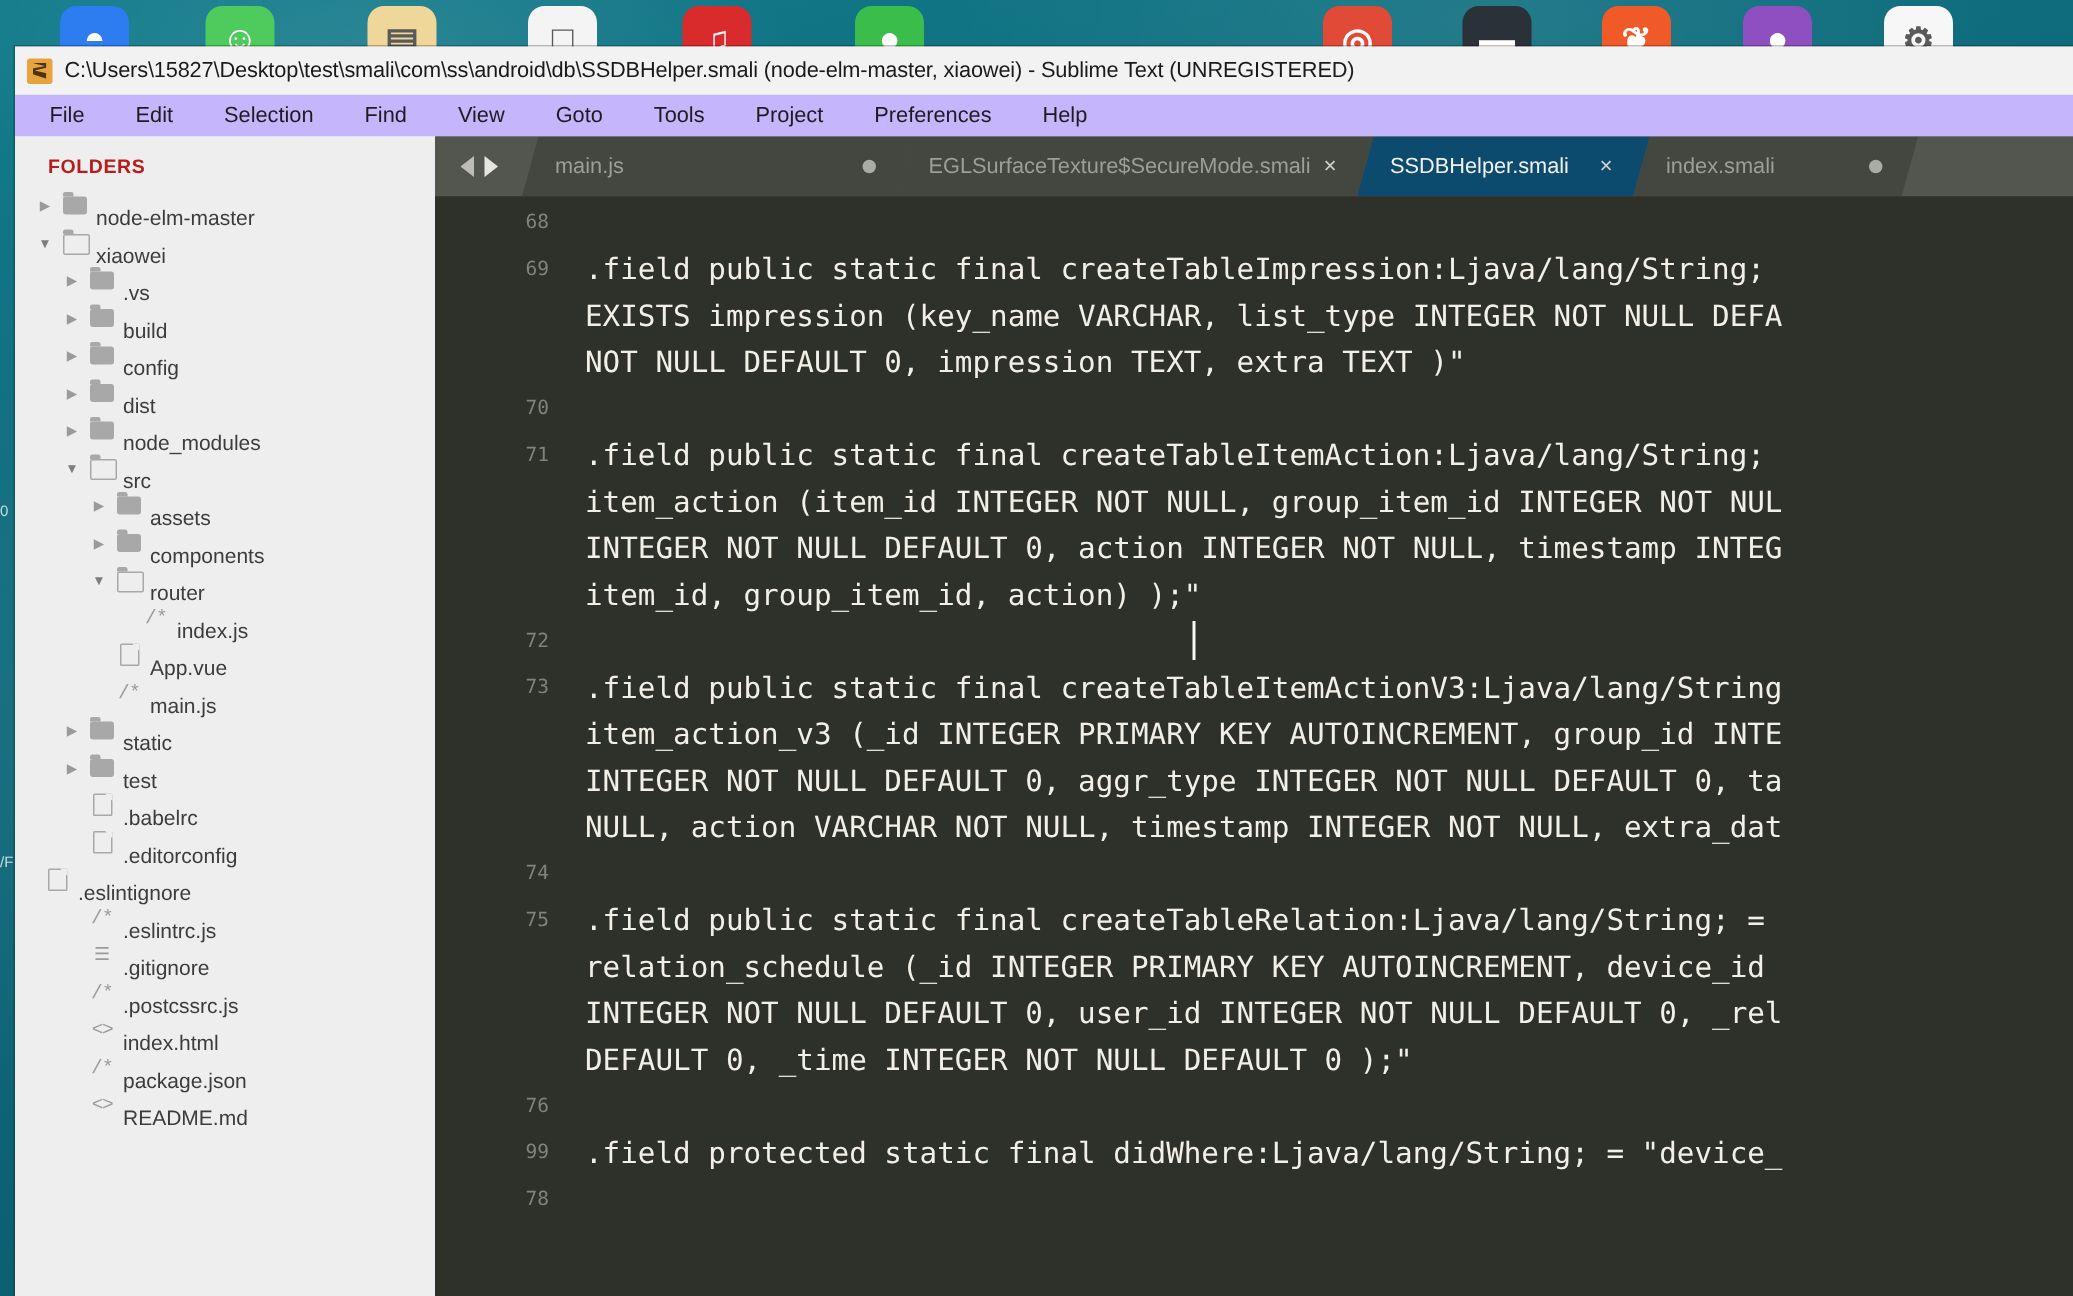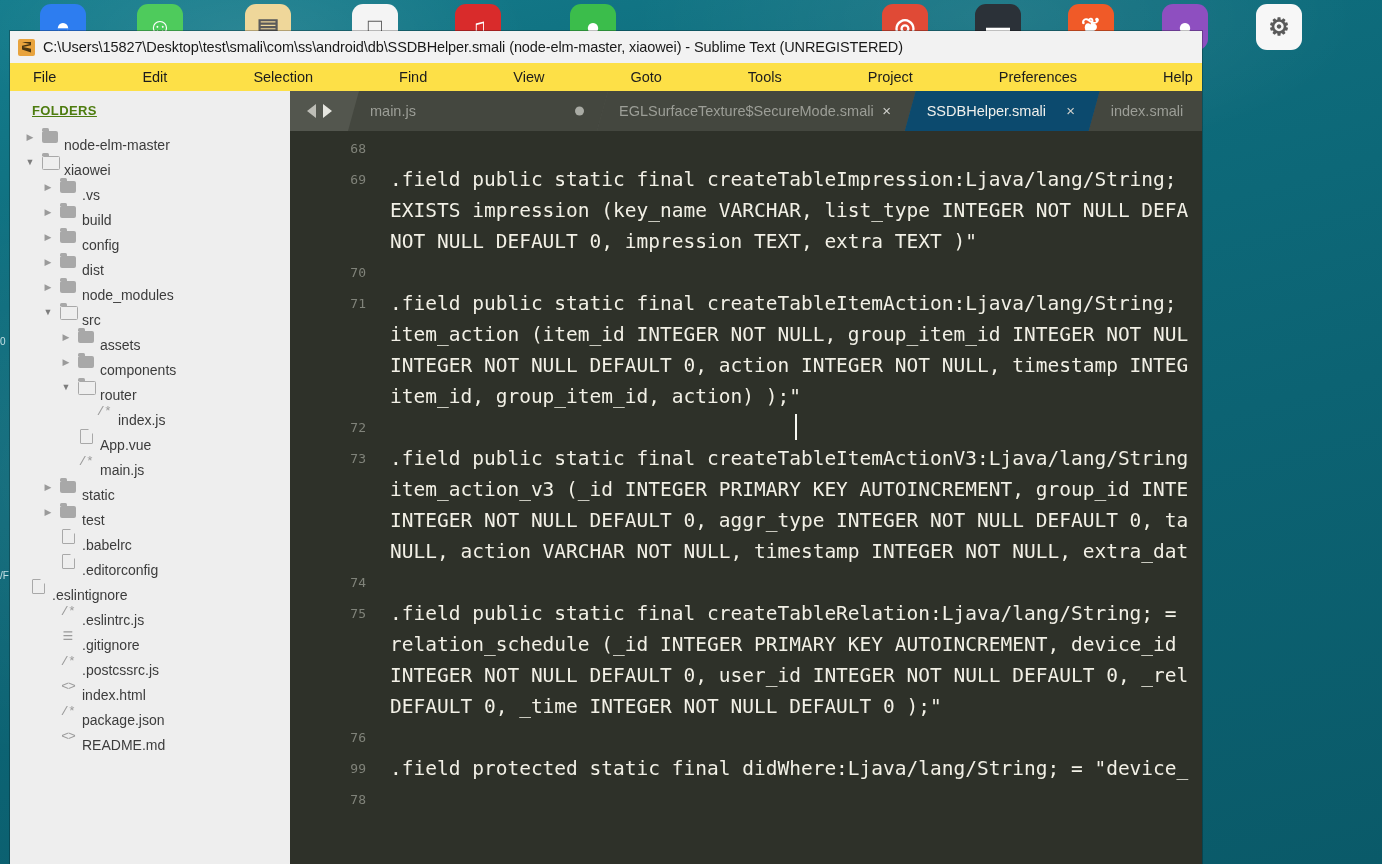--- a/index.html
+++ b/index.html
@@ -41,21 +41,21 @@
   }
 
   .left-strip-text{
     position:absolute; left:0; color:#dff2f5; font-size:10px;
     font-family:"Liberation Sans", sans-serif; opacity:.85;
   }
 
   
   .window {
     position: absolute; left: 10px; top: 31px;
-    width: 1192px; height: 833px;
+    width: 1372px; height: 833px;
     background: #f2f2f2;
     box-shadow: 0 0 0 1px rgba(0,0,0,.25);
     overflow: hidden;
   }
 
   
   .titlebar {
     height: 32px; background: #f2f2f2;
     display: flex; align-items: center; padding-left: 8px;
     position: relative;
@@ -73,39 +73,39 @@
     clip-path: polygon(100% 0,100% 34%,12% 50%,100% 66%,100% 100%,0 72%,0 38%,88% 22%,0 6%);
   }
   .title-text {
     font-size: 14.5px; color: #1a1a1a; white-space: nowrap;
     font-family: "Liberation Sans", sans-serif;
     letter-spacing: -0.1px;
   }
 
   
   .menubar {
-    height: 28px; background: #fde047;
-    display: flex; align-items: center; padding-left: 14px; gap: 0; justify-content: space-between;
+    height: 28px; background: #c4b5fd;
+    display: flex; align-items: center; padding-left: 14px; gap: 16px;
   }
   .menu-item {
     font-size: 14.5px; color: #1d1d1d; padding: 2px 9px;
     cursor: default; white-space: nowrap;
   }
 
   
   .body-split { display: flex; height: calc(833px - 32px - 28px); }
 
   
   .sidebar {
     width: 280px; background: #eeeeee; flex: 0 0 280px;
     padding-top: 10px; overflow: hidden; position: relative;
   }
   .sidebar-title {
-    font-size: 13px; font-weight: bold; color: #4d7c0f;
-    letter-spacing: .4px; padding: 2px 0 6px 22px; text-decoration: underline;
+    font-size: 13px; font-weight: bold; color: #b91c1c;
+    letter-spacing: .4px; padding: 2px 0 6px 22px;
   }
   .tree-row {
     display: flex; align-items: center; height: 25px;
     font-size: 14px; color: #3c3c3c; white-space: nowrap;
     padding-right: 4px;
   }
   .arrow {
     width: 16px; flex: 0 0 16px; display: flex; align-items: center; justify-content: center;
     color: #9a9a9a; font-size: 9px;
   }

